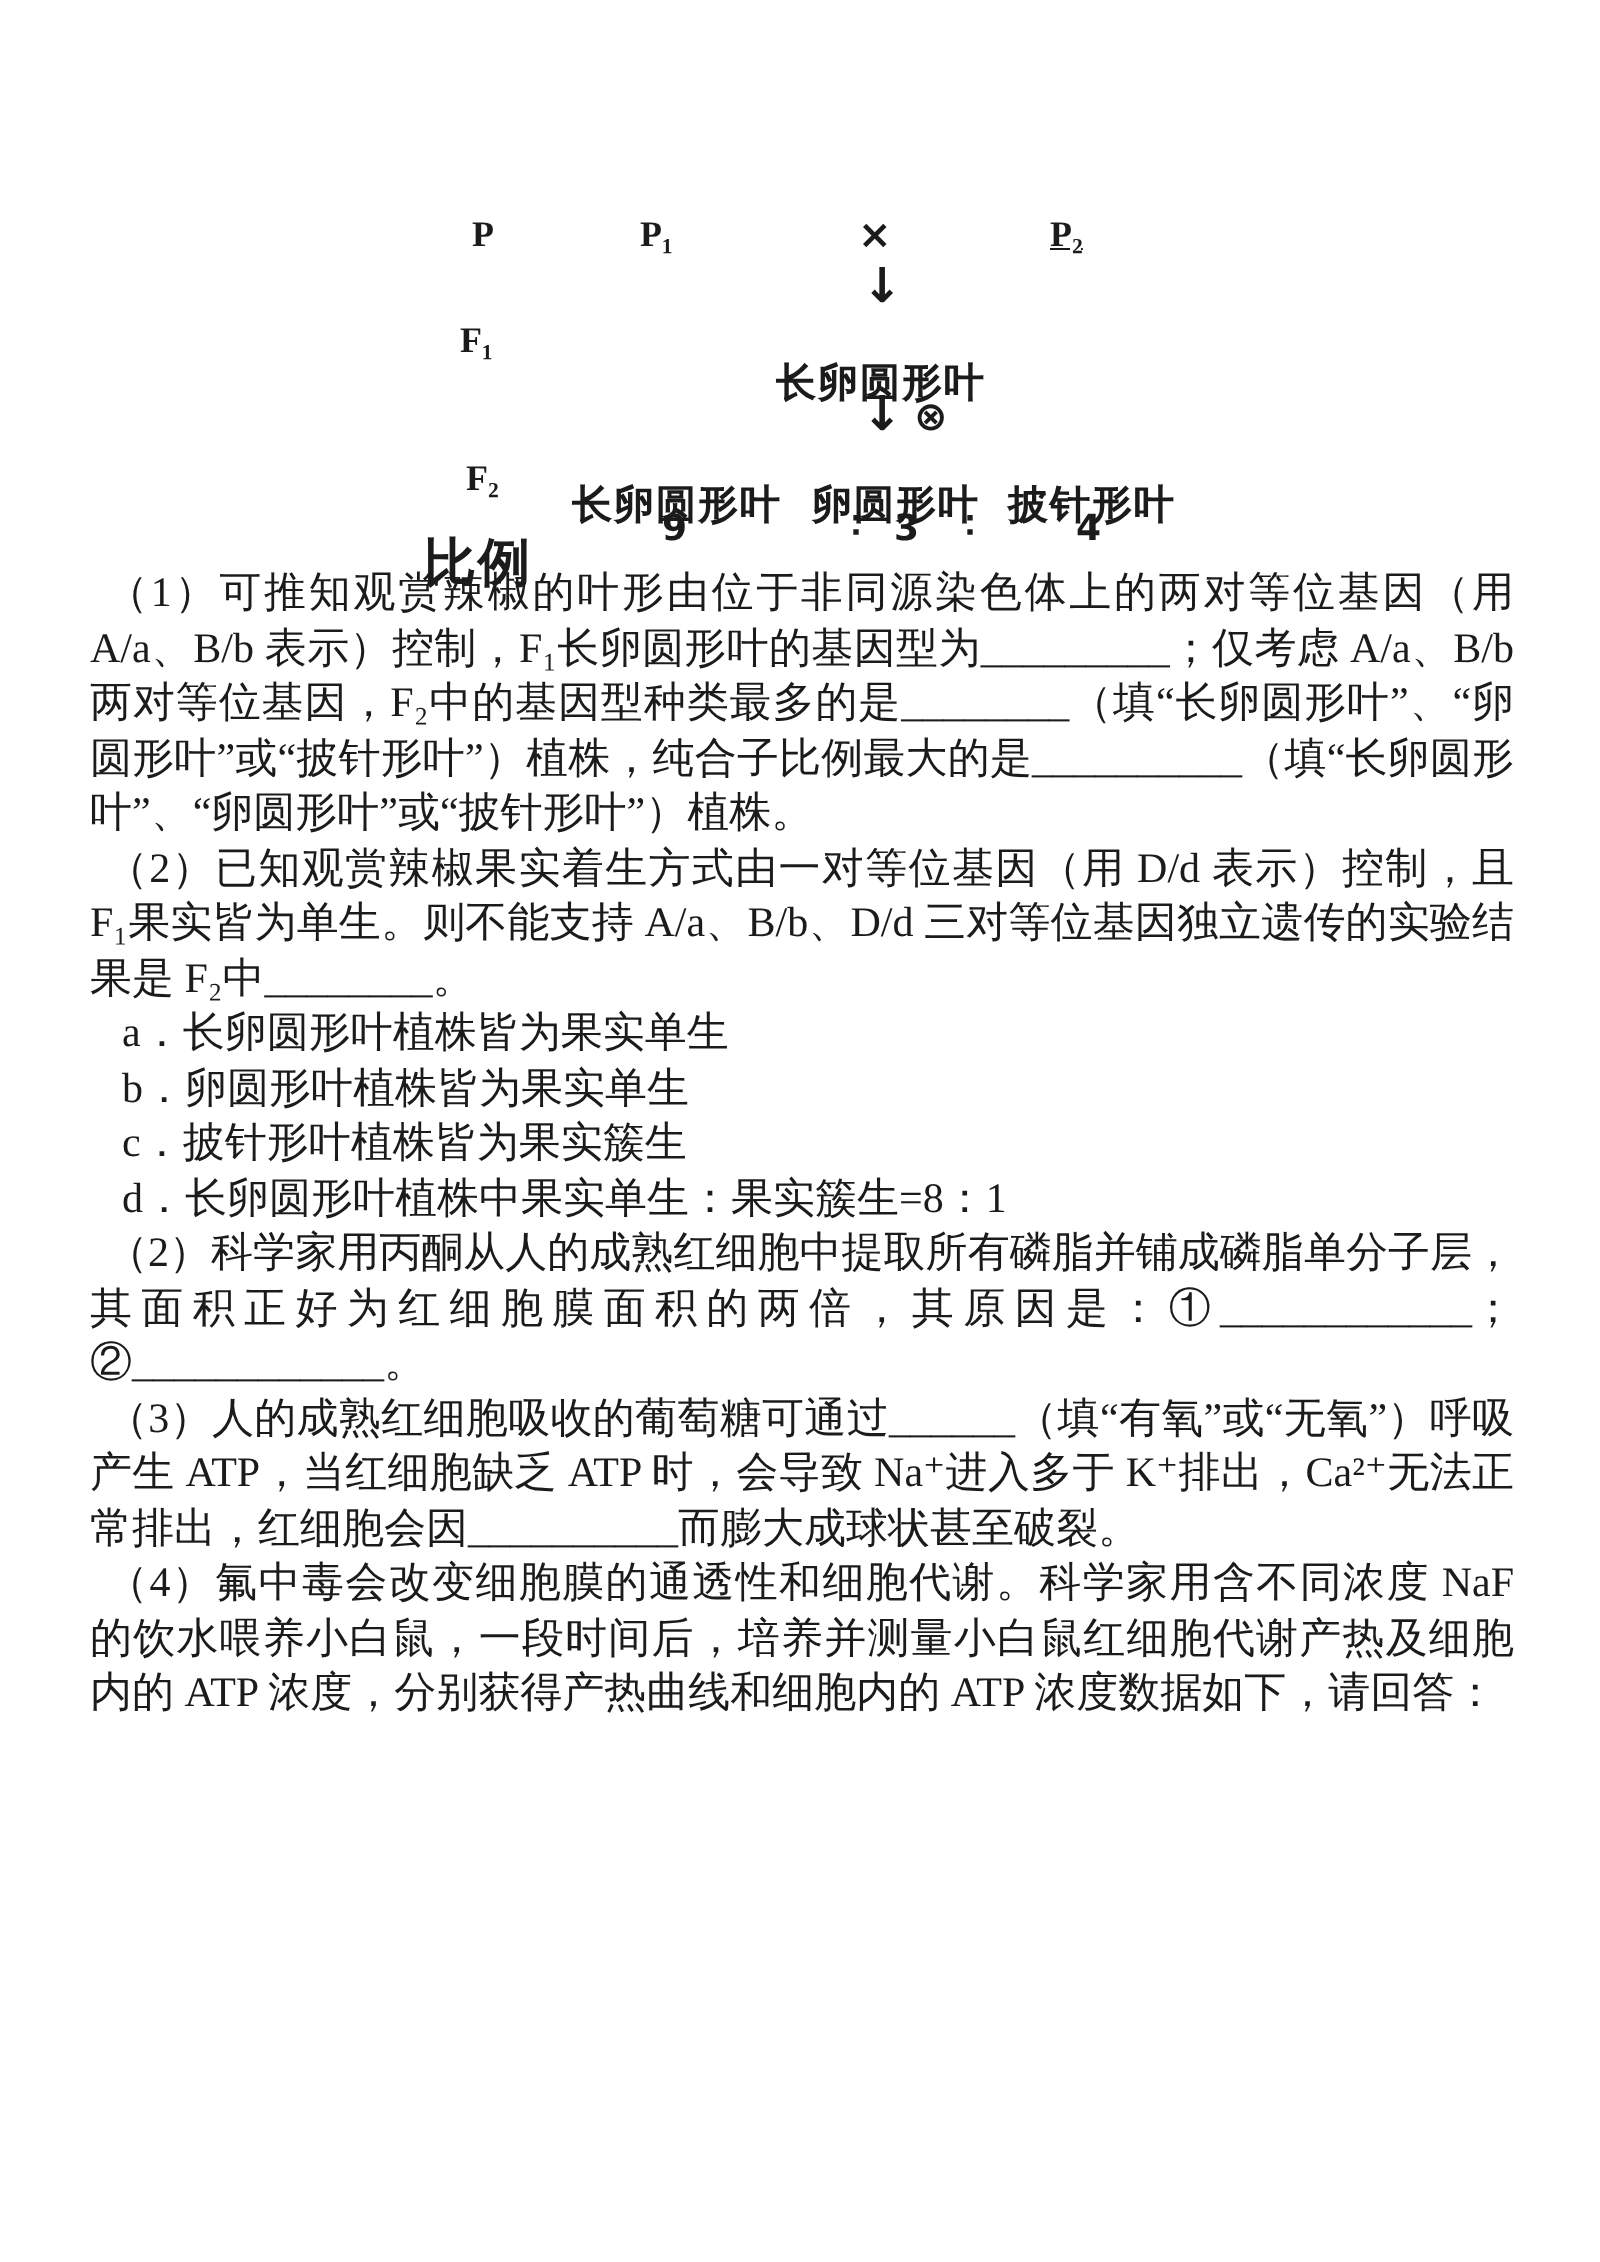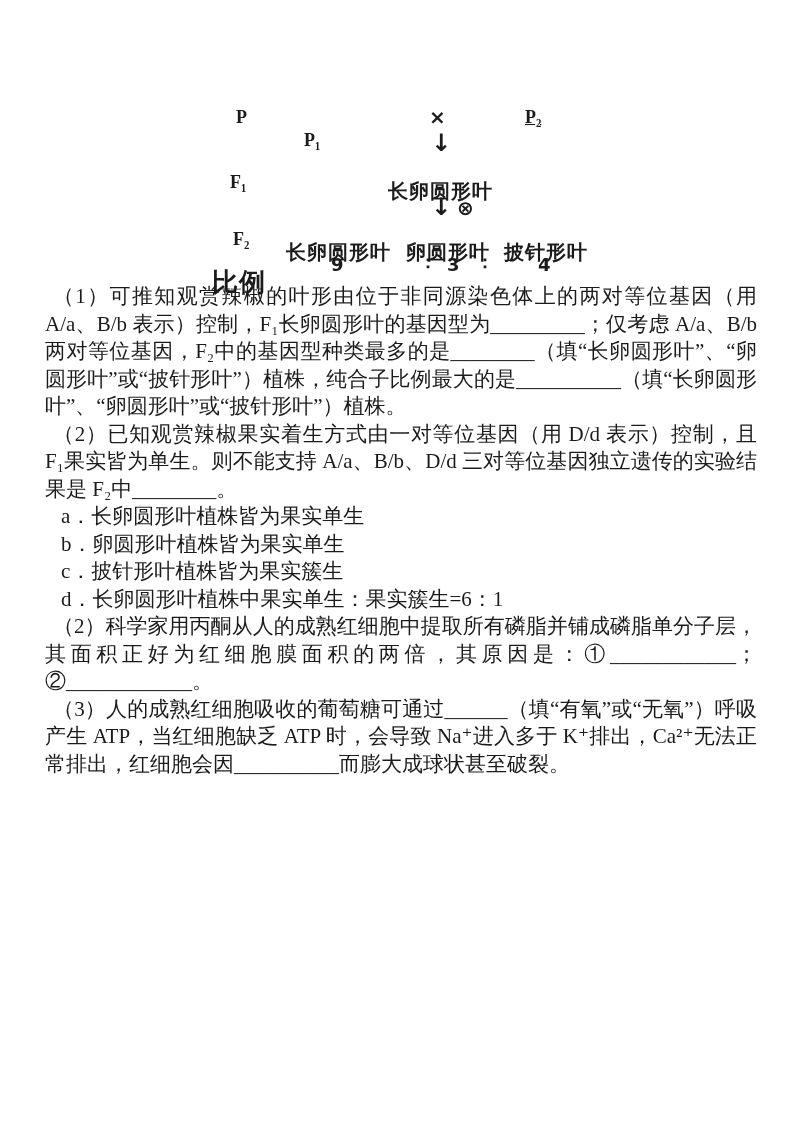--- a/index.html
+++ b/index.html
@@ -51,27 +51,27 @@
   p.option { text-indent: 16px; }
 </style>
 </head>
 <body>
 
 <div class="page">
 
   <div class="diagram">
 
     <span class="d-label" style="left:236px; top:8px;">P</span>
-    <span class="d-label" style="left:304px; top:8px;margin-top:23px;">P₁</span>
+    <span class="d-label" style="left:320px; top:8px;">P₁</span>
     <span class="d-sym" style="left:429px; top:7px;">×</span>
     <span class="d-label" style="left:525px; top:8px;text-decoration:underline;">P₂</span>
 
     <span class="d-arrow" style="left:431px; top:31px;">↓</span>
 
-    <span class="d-label" style="left:230px; top:73px;">F₁</span>
+    <span class="d-label" style="left:230px; top:61px;">F₁</span>
     <span class="d-cn" style="left:388px; top:66px;">长卵圆形叶</span>
 
     <span class="d-arrow" style="left:431px; top:95px;">↓</span>
     <span class="d-sym" style="left:457px; top:98px;">⊗</span>
 
     <span class="d-label" style="left:233px; top:130px;">F₂</span>
     <span class="d-cn" style="left:286px; top:127px;">长卵圆形叶</span>
     <span class="d-cn" style="left:406px; top:127px;">卵圆形叶</span>
     <span class="d-cn" style="left:504px; top:127px;">披针形叶</span>
 
@@ -82,18 +82,19 @@
     <span class="d-num" style="left:476px; top:153px;">：</span>
     <span class="d-num" style="left:538px; top:156px;">4</span>
   </div>
 
   <div class="content">
     <p class="indent">（1）可推知观赏辣椒的叶形由位于非同源染色体上的两对等位基因（用 A/a、B/b 表示）控制，F₁长卵圆形叶的基因型为_________；仅考虑 A/a、B/b 两对等位基因，F₂中的基因型种类最多的是________（填“长卵圆形叶”、“卵圆形叶”或“披针形叶”）植株，纯合子比例最大的是__________（填“长卵圆形叶”、“卵圆形叶”或“披针形叶”）植株。</p>
     <p class="indent">（2）已知观赏辣椒果实着生方式由一对等位基因（用 D/d 表示）控制，且 F₁果实皆为单生。则不能支持 A/a、B/b、D/d 三对等位基因独立遗传的实验结果是 F₂中________。</p>
     <p class="option">a．长卵圆形叶植株皆为果实单生</p>
     <p class="option">b．卵圆形叶植株皆为果实单生</p>
     <p class="option">c．披针形叶植株皆为果实簇生</p>
-    <p class="option">d．长卵圆形叶植株中果实单生：果实簇生=6：1</p>
+    <p class="option">d．长卵圆形叶植株中果实单生：果实簇生=8：1</p>
     <p class="indent">（2）科学家用丙酮从人的成熟红细胞中提取所有磷脂并铺成磷脂单分子层，其面积正好为红细胞膜面积的两倍，其原因是：①____________；②____________。</p>
     <p class="indent">（3）人的成熟红细胞吸收的葡萄糖可通过______（填“有氧”或“无氧”）呼吸产生 ATP，当红细胞缺乏 ATP 时，会导致 Na⁺进入多于 K⁺排出，Ca²⁺无法正常排出，红细胞会因__________而膨大成球状甚至破裂。</p>
+    <p class="indent">（4）氟中毒会改变细胞膜的通透性和细胞代谢。科学家用含不同浓度 NaF 的饮水喂养小白鼠，一段时间后，培养并测量小白鼠红细胞代谢产热及细胞内的 ATP 浓度，分别获得产热曲线和细胞内的 ATP 浓度数据如下，请回答：</p>
   </div>
 
 </div>
 
 </body></html>

